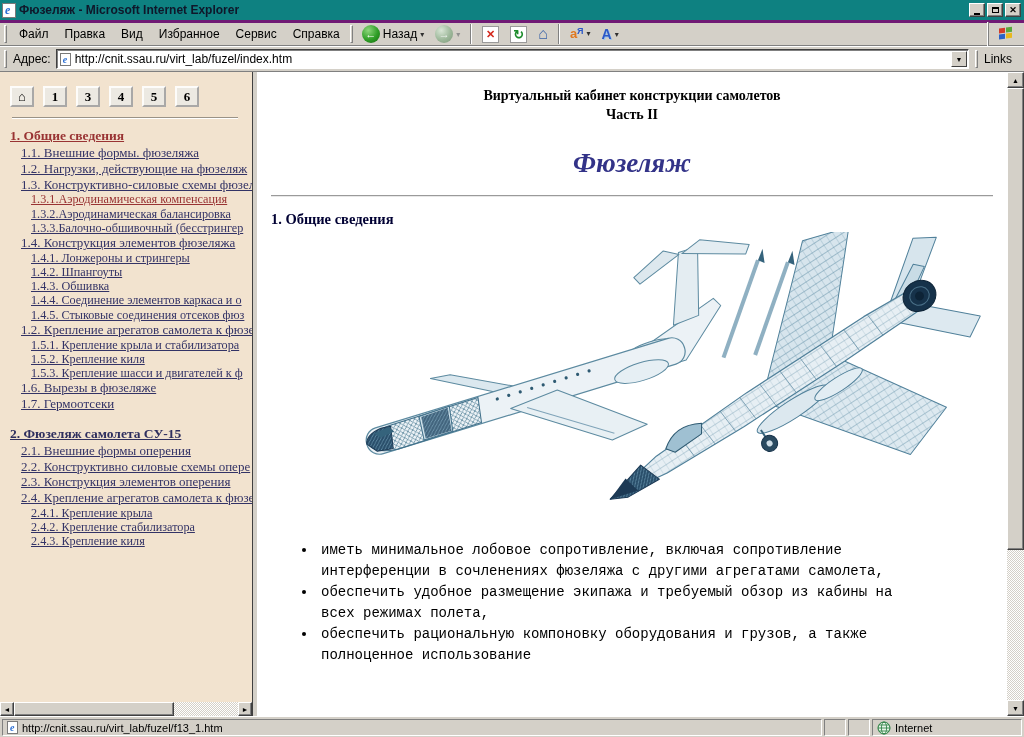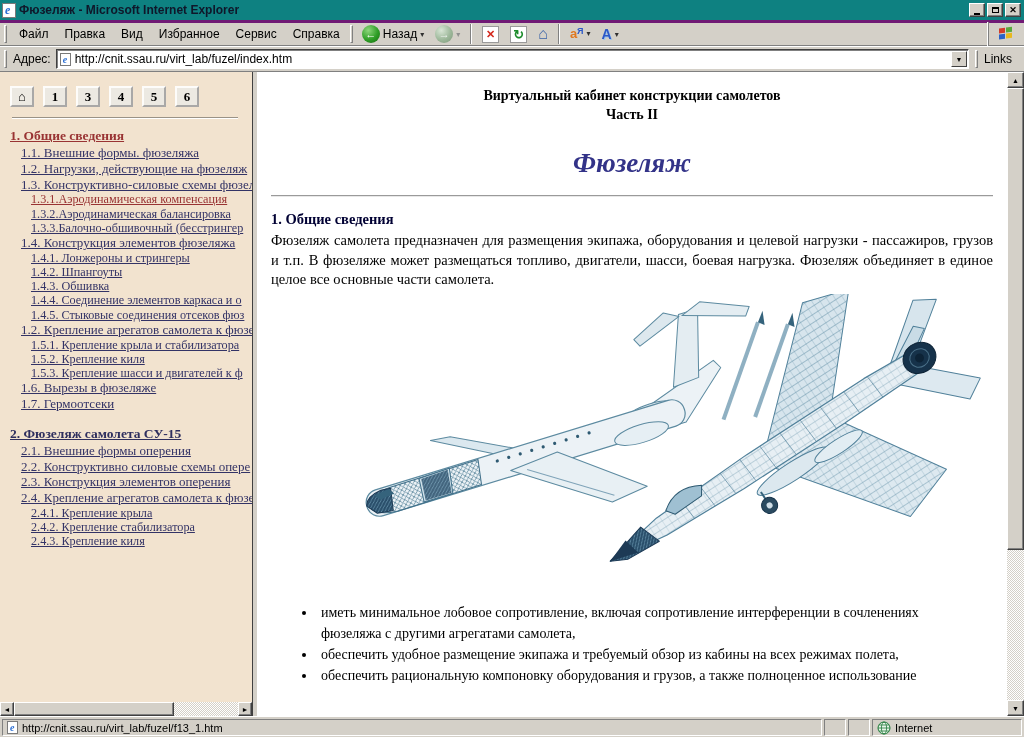--- a/index.html
+++ b/index.html
@@ -82,21 +82,21 @@
 
   .main { flex:1; background:#fff; position:relative; overflow:hidden; }
   .content { position:absolute; left:0; top:0; right:17px; bottom:0; padding:14px 14px 0 13px; font-family:"Liberation Serif",serif; color:#000; overflow:hidden; }
   .hdr { text-align:center; font-weight:bold; font-size:14px; line-height:19px; }
   .page-title { text-align:center; color:#333388; font-weight:bold; font-style:italic; font-size:27px; margin:24px 0 16px; }
   .rule { height:2px; border-top:1px solid #9a9a9a; border-bottom:1px solid #e8e8e8; margin:0 0 14px; }
   .section { font-weight:bold; font-size:14.5px; color:#000033; margin:12px 0 3px; }
   .para { font-size:14.5px; line-height:19.5px; text-align:justify; }
   .figure { margin:4px 0 2px 26px; height:292px; }
   .para2 { margin-top:12px; }
-  .bullets { margin:16px 0 4px 30px; padding-left:16px; width:630px; font-size:14px; line-height:21px; }
+  .bullets { margin:16px 0 4px 30px; padding-left:16px; width:630px; font-size:14px; line-height:21px;font-family:Liberation Mono, monospace; }
   .bullets li { padding-left:4px; }
 
   .vscroll { position:absolute; right:0; top:0; bottom:0; width:17px; display:flex; flex-direction:column; }
   .vbtn { width:17px; height:16px; }
   .vthumb { height:462px; background:#d4d0c8; border:1px solid; border-color:#fff #404040 #404040 #fff; box-shadow:inset -1px -1px 0 #808080; }
   .vtrack { flex:1; }
 
   
   .statusbar { height:21px; background:#d4d0c8; border-top:1px solid #fff; display:flex; align-items:stretch; gap:2px; padding:2px 2px 1px; }
   .pane { border:1px solid; border-color:#808080 #fff #fff #808080; display:flex; align-items:center; padding:4px 4px; gap:4px; font-size:11px; }
@@ -242,21 +242,20 @@
 
   <div class="fdivider"></div>
 
   <div class="main">
     <div class="content">
       <div class="hdr">Виртуальный кабинет конструкции самолетов</div>
       <div class="hdr">Часть II</div>
       <div class="page-title">Фюзеляж</div>
       <div class="rule"></div>
       <div class="section">1. Общие сведения</div>
-      <p class="para">Фюзеляж самолета предназначен для размещения экипажа, оборудования и целевой нагрузки - пассажиров, грузов и т.п. В фюзеляже может размещаться топливо, двигатели, шасси, боевая нагрузка. Фюзеляж объединяет в единое целое все основные части самолета.</p>
 
       <div class="figure">
         <svg width="690" height="292" viewBox="0 0 690 292">
           <defs>
             <pattern id="ph" width="5" height="5" patternUnits="userSpaceOnUse">
               <path d="M0 5 L5 0 M0 0 L5 5" stroke="#43758e" stroke-width="0.7" fill="none"></path>
             </pattern>
             <pattern id="pr" width="7" height="7" patternUnits="userSpaceOnUse">
               <path d="M0 0 L0 7 M0 3.5 L7 3.5" stroke="#5d8ba3" stroke-width="0.6" fill="none"></path>
             </pattern>

